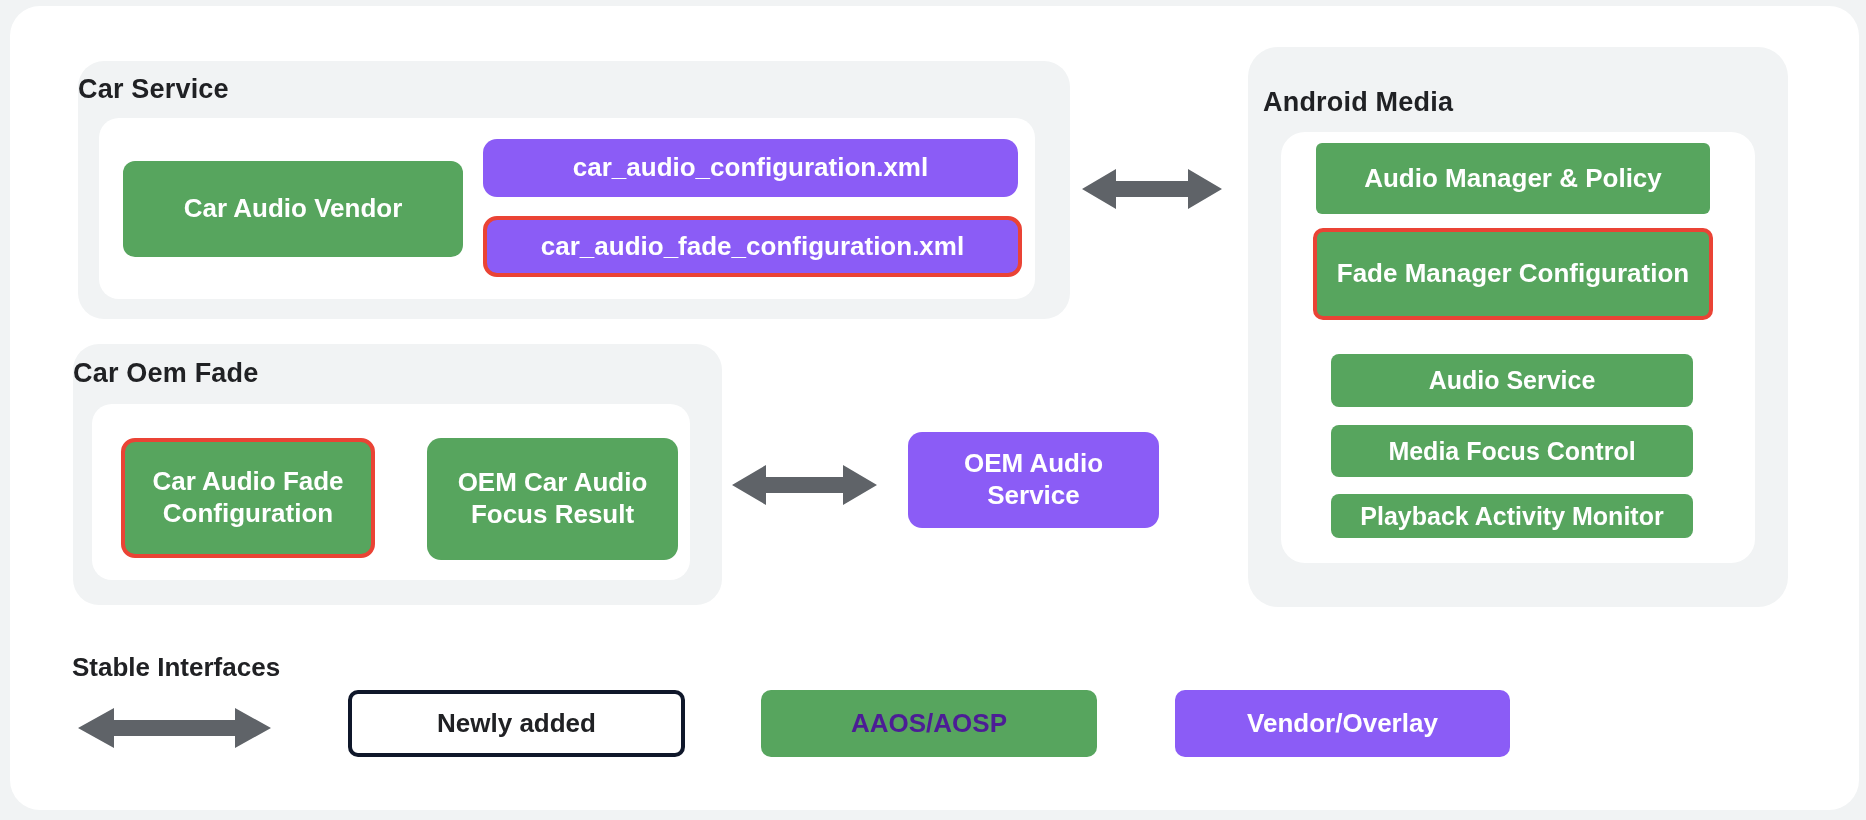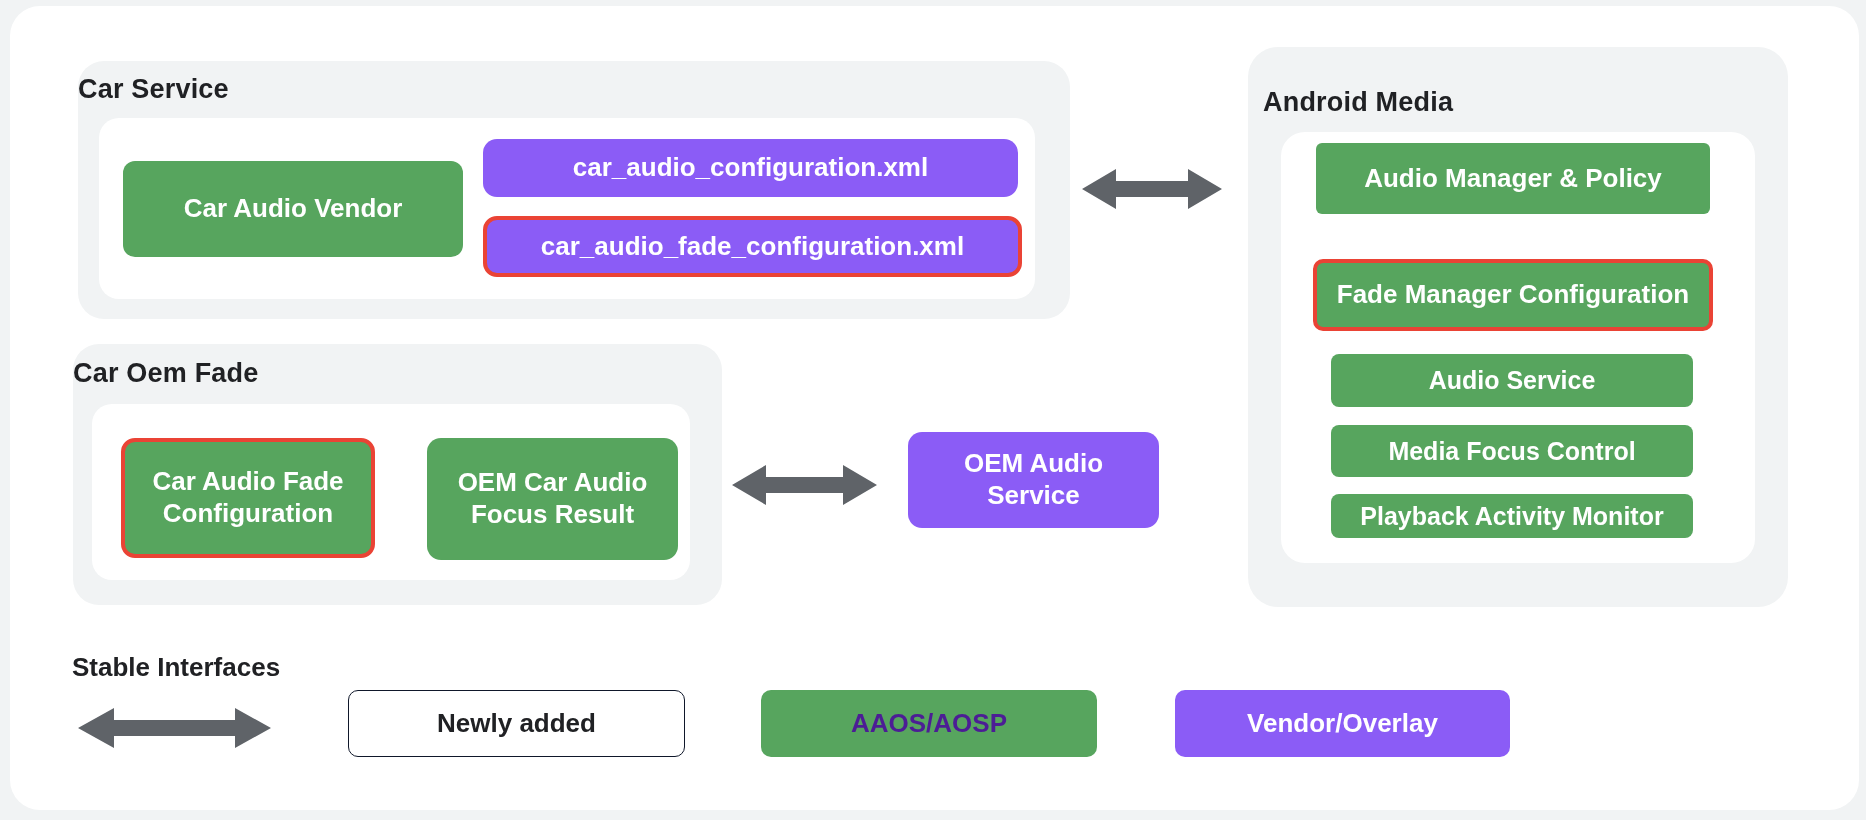--- a/index.html
+++ b/index.html
@@ -18,21 +18,21 @@
         font-weight:700;color:#ffffff;box-sizing:border-box;line-height:1.22;}
   .green{background:#57a55e;}
   .blue{background:#8b5cf6;}
   .red-border{border:4px solid #ea4335;}
 
   .arrow{position:absolute;}
 
   .legend-label{position:absolute;font-size:26px;font-weight:700;color:#202124;}
   .legend-box{position:absolute;display:flex;align-items:center;justify-content:center;
               font-size:26px;font-weight:700;box-sizing:border-box;border-radius:10px;}
-  .legend-outline{background:#ffffff;border:1px solid #0f172a;color:#202124;}
+  .legend-outline{background:#ffffff;border:4px solid #0f172a;color:#202124;}
 </style>
 </head>
 <body>
 
 <div class="stage">
   <div class="canvas">
 
     <div class="group" style="left:68px;top:55px;width:992px;height:258px;">
       <div class="group-title" style="top:13px;">Car Service</div>
       <div class="panel" style="left:21px;top:57px;width:936px;height:181px;">
@@ -43,21 +43,21 @@
     </div>
 
     <svg class="arrow" style="left:1072px;top:161px;" width="140" height="44" viewBox="0 0 140 44">
       <polygon points="0,22 34,2 34,14 106,14 106,2 140,22 106,42 106,30 34,30 34,42" fill="#5f6368"></polygon>
     </svg>
 
     <div class="group" style="left:1238px;top:41px;width:540px;height:560px;border-radius:30px;">
       <div class="group-title" style="top:40px;padding-left:15px;">Android Media</div>
       <div class="panel" style="left:33px;top:85px;width:474px;height:431px;border-radius:24px;">
         <div class="node green" style="left:35px;top:11px;width:394px;height:71px;border-radius:6px;font-size:26px;">Audio Manager &amp; Policy</div>
-        <div class="node green red-border" style="left:32px;top:96px;width:400px;height:72px;border-radius:10px;font-size:26px;margin-top:31px;">Fade Manager Configuration</div>
+        <div class="node green red-border" style="left:32px;top:96px;width:400px;height:92px;border-radius:10px;font-size:26px;">Fade Manager Configuration</div>
         <div class="node green" style="left:50px;top:222px;width:362px;height:53px;border-radius:8px;font-size:25px;">Audio Service</div>
         <div class="node green" style="left:50px;top:293px;width:362px;height:52px;border-radius:8px;font-size:25px;">Media Focus Control</div>
         <div class="node green" style="left:50px;top:362px;width:362px;height:44px;border-radius:8px;font-size:25px;">Playback Activity Monitor</div>
       </div>
     </div>
 
     <div class="group" style="left:63px;top:338px;width:649px;height:261px;">
       <div class="group-title" style="top:14px;">Car Oem Fade</div>
       <div class="panel" style="left:19px;top:60px;width:598px;height:176px;">
         <div class="node green red-border" style="left:29px;top:34px;width:254px;height:120px;border-radius:14px;font-size:26px;padding:0 18px;">Car Audio Fade Configuration</div>

